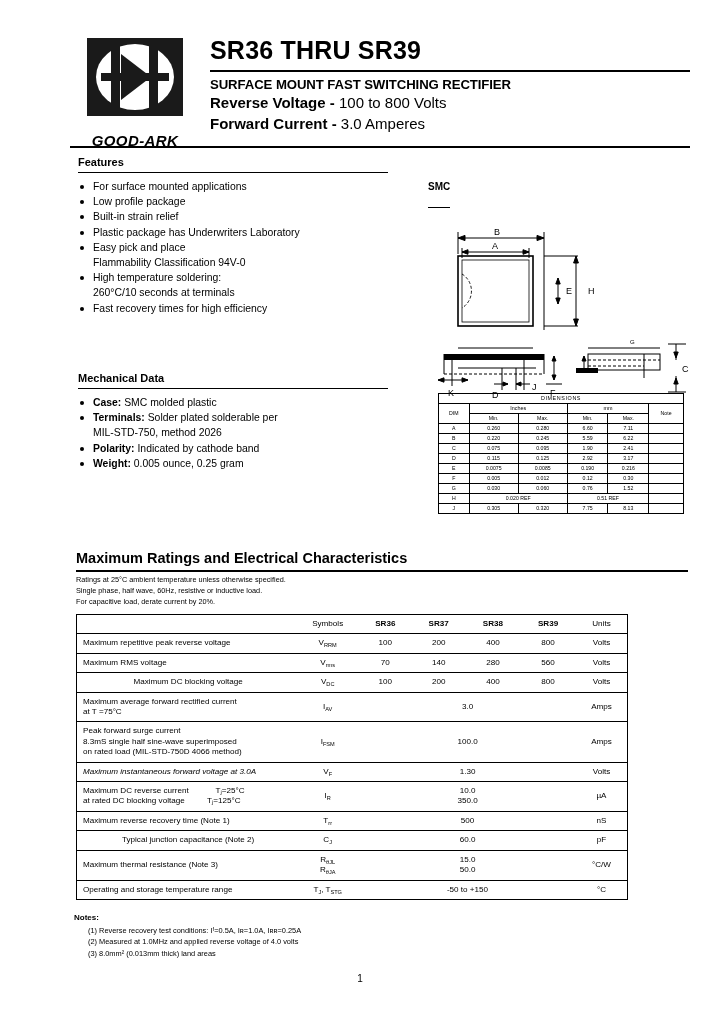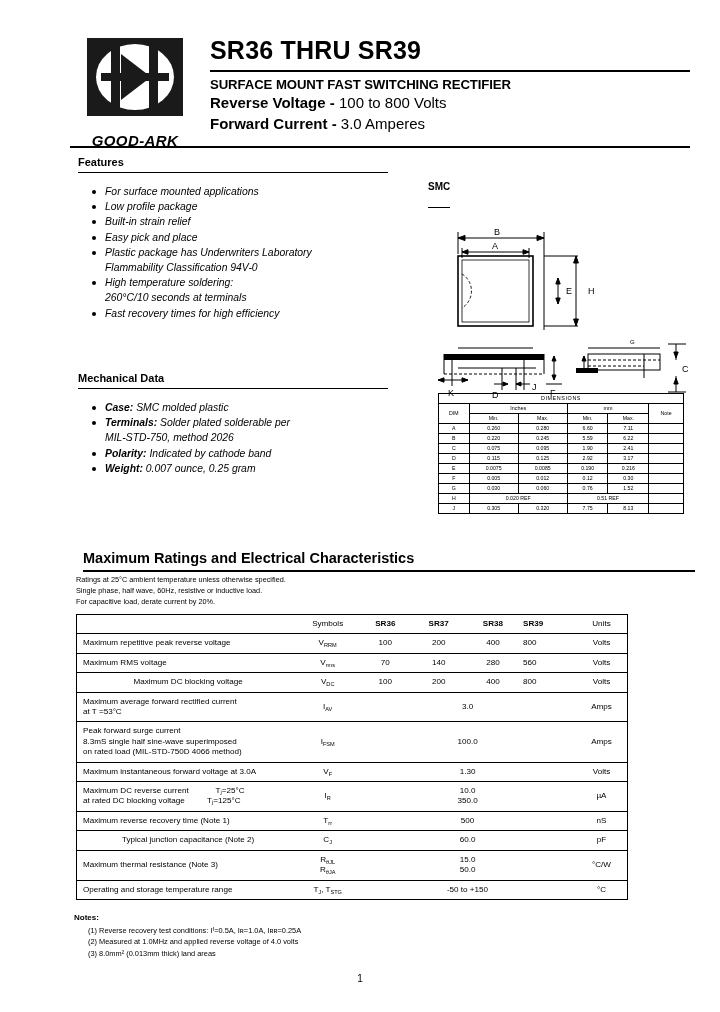--- a/index.html
+++ b/index.html
@@ -24,55 +24,55 @@
   .sub2{font-size:15px;font-weight:bold;line-height:1.34;}
   .sub2 .light{font-weight:normal;}
   .header-rule{position:absolute;left:70px;top:146px;width:620px;border-top:2px solid #000;}
 
   
   .sec-title{font-size:11px;font-weight:bold;}
   .sec-rule{border-top:1.6px solid #000;}
 
   .features{position:absolute;left:78px;top:156px;width:330px;}
   .features .sec-rule{margin:4px 0 7px 0;width:310px;}
-  ul.blist{list-style:none;margin:12px;padding:0;font-style:italic;}
+  ul.blist{list-style:none;margin:0;padding:0;}
   ul.blist li{position:relative;padding-left:15px;font-size:10.4px;line-height:14.2px;margin-bottom:1px;}
   ul.blist li:before{content:"";position:absolute;left:2px;top:5px;width:4px;height:4px;background:#000;border-radius:50%;}
   ul.blist li.cont{padding-left:15px;}
   ul.blist li.cont:before{display:none;}
   .lbl{font-weight:bold;}
 
   .mech{position:absolute;left:78px;top:372px;width:330px;}
   .mech .sec-rule{margin:4px 0 7px 0;width:310px;}
 
   
   .pkg{position:absolute;left:428px;top:176px;width:265px;height:210px;}
   .pkg-label{font-size:10px;font-weight:bold;border-bottom:1.4px solid #000;display:inline-block;padding-bottom:15px;}
 
   
   .dimtbl{position:absolute;left:438px;top:393px;width:246px;border:1.4px solid #000;border-collapse:collapse;font-size:5.2px;}
   .dimtbl td,.dimtbl th{border:0.8px solid #000;text-align:center;padding:1px 0;font-weight:normal;line-height:7px;}
   .dimtbl .hdr{font-size:5.4px;letter-spacing:.6px;}
   .dimtbl .grp{font-size:5.4px;}
 
   
-  .ratings-head{position:absolute;left:83px;top:550px;width:612px;}
+  .ratings-head{position:absolute;left:76px;top:550px;width:612px;}
   .ratings-head .sec-title{font-size:14.5px;}
   .ratings-head .sec-rule{margin:4px 0 0 0;border-top:2px solid #000;}
   .cond{position:absolute;left:76px;top:575px;font-size:7.3px;line-height:10.8px;}
 
   table.main{position:absolute;left:76px;top:614px;width:552px;border-collapse:collapse;border:1.6px solid #000;}
   table.main td{font-size:8.1px;line-height:10.4px;padding:4px 3px;border:0;vertical-align:middle;}
   table.main tr.hr td{border-bottom:1.2px solid #000;}
   .c-desc{width:218px;padding-left:6px!important;}
   .c-sym{width:62px;text-align:center;}
   .c-36{width:52px;text-align:center;}
   .c-37{width:54px;text-align:center;border-left:1.2px solid #000;}
   .c-38{width:54px;text-align:center;}
-  .c-39{width:56px;text-align:left;border-left:1.2px solid #000;}
+  .c-39{width:56px;text-align:center;border-left:1.2px solid #000;}
   .c-un{width:50px;text-align:center;}
   .span4{text-align:center;}
   .hdrrow td{font-weight:bold;font-size:8.6px;padding-top:7px;padding-bottom:9px;}
   .hdrrow td.c-sym,.hdrrow td.c-un{font-weight:normal;}
   sub{font-size:5.6px;vertical-align:baseline;position:relative;bottom:-2px;}
   .two-line{line-height:10px;margin-top:15px;}
 
   .notes{position:absolute;left:74px;top:912px;font-size:7.4px;line-height:11.6px;}
   .notes .nt-title{font-size:8px;font-weight:bold;margin-bottom:1px;}
   .notes .nt{padding-left:14px;}
@@ -110,38 +110,38 @@
   </div>
   <div class="header-rule"></div>
 
   <div class="features">
     <div class="sec-title">Features</div>
     <div class="sec-rule"></div>
     <ul class="blist" id="features-list">
         <li>For surface mounted applications</li>
         <li>Low profile package</li>
         <li>Built-in strain relief</li>
+        <li>Plastic package has Underwriters Laboratory</li>
         <li>Easy pick and place</li>
-        <li>Plastic package has Underwriters Laboratory</li>
         <li class="cont">Flammability Classification 94V-0</li>
         <li>High temperature soldering:</li>
         <li class="cont">260°C/10 seconds at terminals</li>
         <li>Fast recovery times for high efficiency</li>
       </ul>
   </div>
 
   <div class="mech">
     <div class="sec-title">Mechanical Data</div>
     <div class="sec-rule"></div>
     <ul class="blist" id="mech-list">
         <li><span class="lbl">Case: </span><span>SMC molded plastic</span></li>
         <li><span class="lbl">Terminals: </span><span>Solder plated solderable per</span></li>
         <li class="cont"><span>MIL-STD-750,  method 2026</span></li>
         <li><span class="lbl">Polarity: </span><span>Indicated by cathode band</span></li>
-        <li><span class="lbl">Weight: </span><span>0.007 ounce, 0.25 gram</span></li>
+        <li><span class="lbl">Weight: </span><span>0.005 ounce, 0.25 gram</span></li>
       </ul>
   </div>
 
   <div class="pkg">
     <div class="pkg-label">SMC</div>
     <svg width="265" height="195" viewBox="0 0 265 195">
       <g stroke="#000" fill="none" stroke-width="1">
 
         <rect x="30" y="48" width="75" height="70" stroke-width="1.6"></rect>
         <rect x="34" y="52" width="67" height="62" stroke-width="0.8"></rect>
@@ -372,21 +372,21 @@
           </td>
           <td class="c-36">100</td>
           <td class="c-37">200</td>
           <td class="c-38">400</td>
           <td class="c-39">800</td>
           <td class="c-un">Volts</td>
         </tr>
         <tr class="hr">
           <td class="c-desc two-line">
             <div style="white-space: pre;">Maximum average forward rectified current</div>
-            <div style="white-space: pre;">at T =53°C</div>
+            <div style="white-space: pre;">at T =75°C</div>
           </td>
           <td class="c-sym">
             <div>I<sub>AV</sub></div>
           </td>
           <td colspan="4" class="span4">
             <div>3.0</div>
           </td>
           <td class="c-un">Amps</td>
         </tr>
         <tr class="hr">
@@ -398,21 +398,21 @@
           <td class="c-sym">
             <div>I<sub>FSM</sub></div>
           </td>
           <td colspan="4" class="span4">
             <div>100.0</div>
           </td>
           <td class="c-un">Amps</td>
         </tr>
         <tr class="hr">
           <td class="c-desc two-line">
-            <div style="white-space: pre;">Maximum instantaneous forward voltage at 3.0A</div>
+            <div style="white-space: pre; font-style: italic;">Maximum instantaneous forward voltage at 3.0A</div>
           </td>
           <td class="c-sym">
             <div>V<sub>F</sub></div>
           </td>
           <td colspan="4" class="span4">
             <div>1.30</div>
           </td>
           <td class="c-un">Volts</td>
         </tr>
         <tr class="hr">

